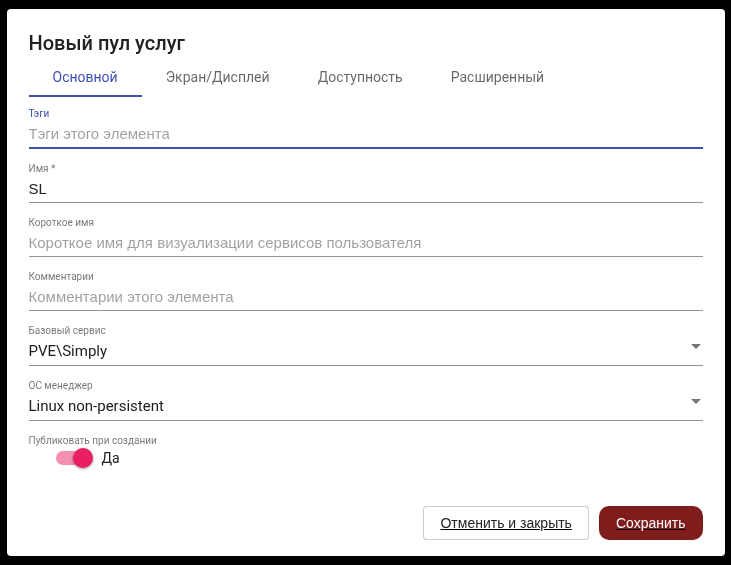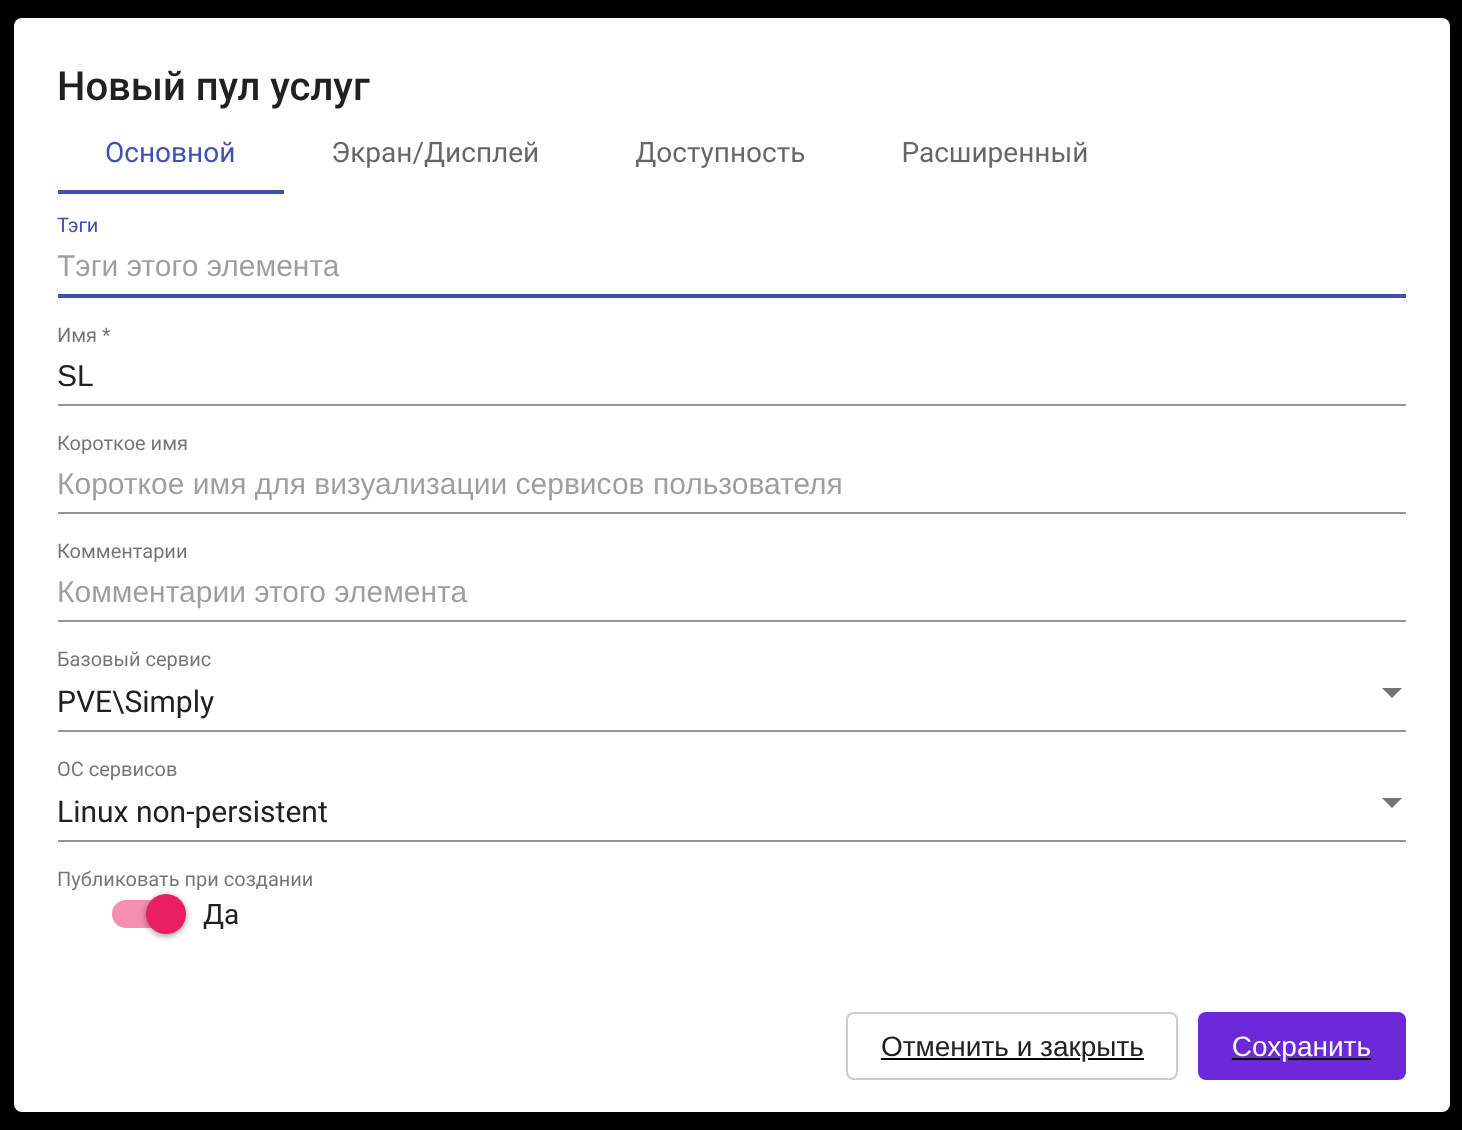--- a/index.html
+++ b/index.html
@@ -79,21 +79,21 @@
   position: absolute;
   right: 2px;
   top: 6px;
   width: 0; height: 0;
   border-left: 5px solid transparent;
   border-right: 5px solid transparent;
   border-top: 5px solid rgba(0,0,0,.54);
 }
 .toggle-row {
   display: flex;
-  align-items: flex-start;
+  align-items: center;
   gap: 12px;
   margin-top: 4px;
   padding-left: 27px;
 }
 .toggle {
   position: relative;
   width: 34px;
   height: 14px;
   background: #f48fb1;
   border-radius: 7px;
@@ -124,22 +124,23 @@
   cursor: pointer;
   font-weight: 500;
   border: 1px solid transparent;
 }
 .btn-secondary {
   background: #fff;
   color: #212121;
   border: 1px solid rgba(0,0,0,.2);
 }
 .btn-primary {
-  background: #6d28d9;
+  background: #7f1d1d;
   color: #fff;
+  border-radius: 10px;
 }
 </style>
 </head>
 <body>
 
 <div class="dialog">
   <div class="title">Новый пул услуг</div>
 
   <div class="tabs">
     <div class="tab active">Основной</div>
@@ -172,21 +173,21 @@
 
     <div class="field">
       <label class="field-label">Базовый сервис</label>
       <div class="select-wrap">
         <div class="select-value">PVE\Simply</div>
         <div class="select-caret"></div>
       </div>
     </div>
 
     <div class="field">
-      <label class="field-label">ОС сервисов</label>
+      <label class="field-label">ОС менеджер</label>
       <div class="select-wrap">
         <div class="select-value">Linux non-persistent</div>
         <div class="select-caret"></div>
       </div>
     </div>
 
     <div class="field">
       <label class="field-label">Публиковать при создании</label>
       <div class="toggle-row">
         <div class="toggle">

